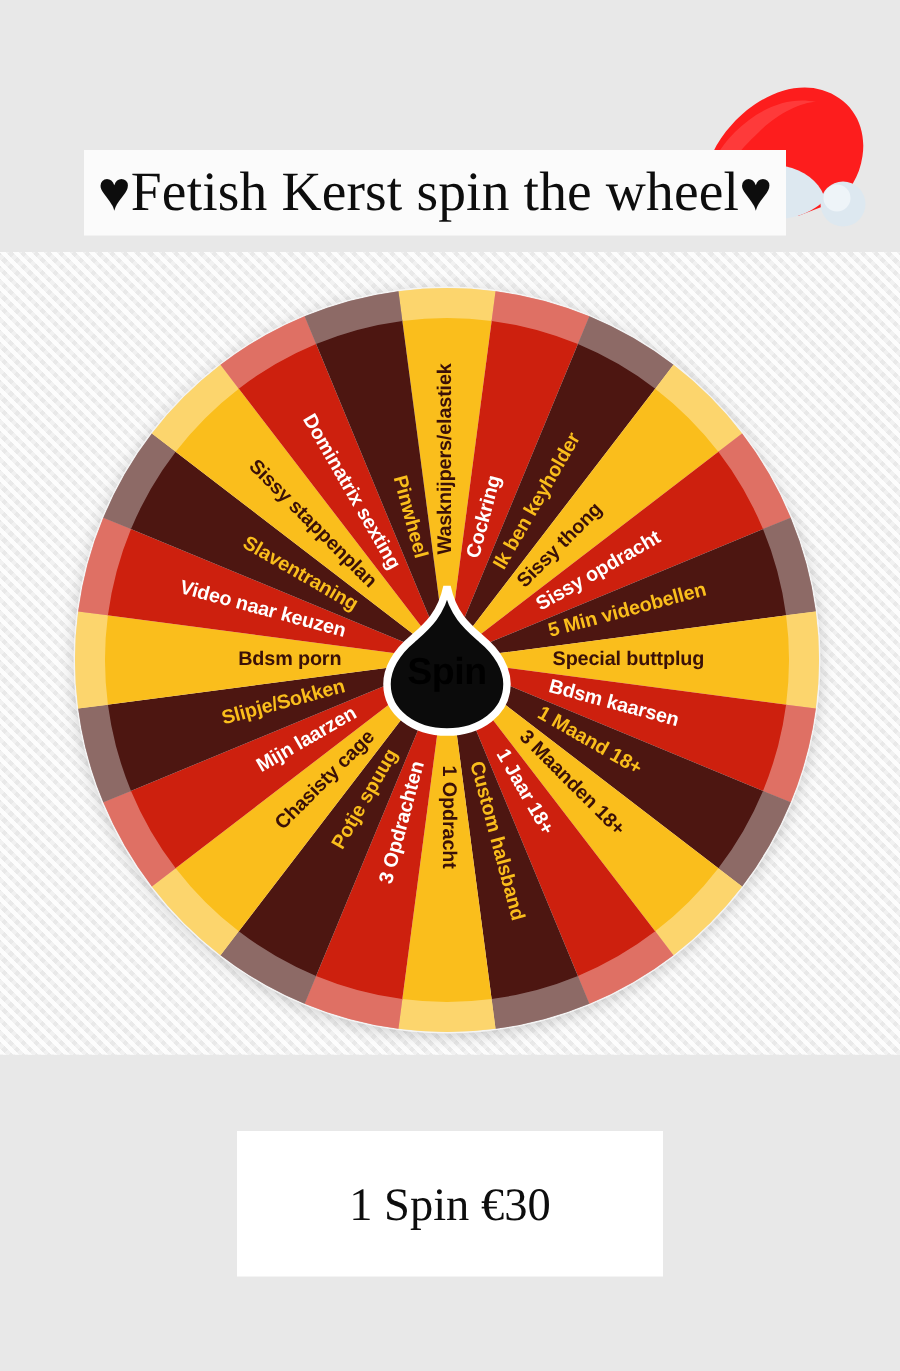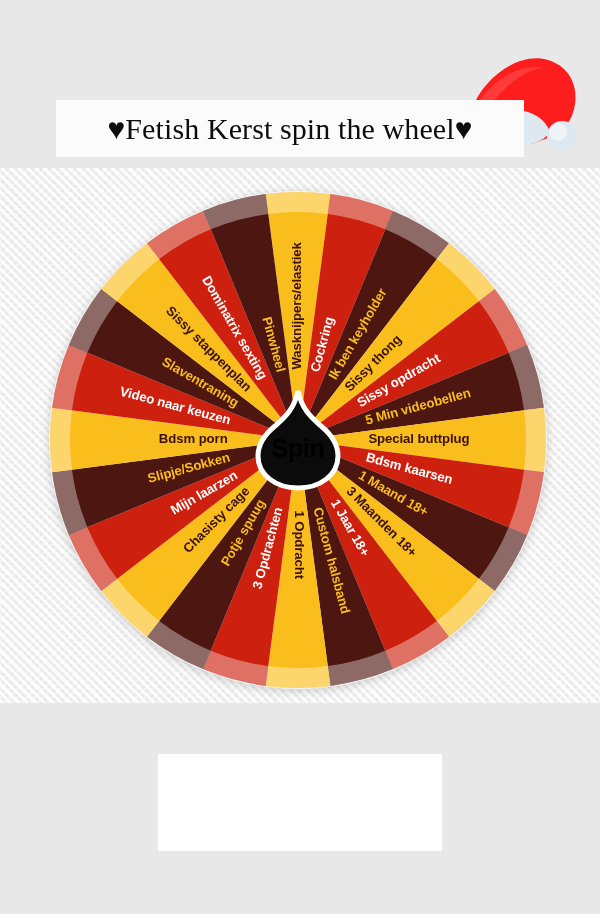--- a/index.html
+++ b/index.html
@@ -19,21 +19,21 @@
     opacity:.95;
   }
   #title-card{
     position:absolute;left:56px;top:100px;width:468px;height:57px;
     background:#fbfbfb;
     display:flex;align-items:center;justify-content:center;
     z-index:6;
   }
   #title-text{
     font-family:"Liberation Serif", serif;
-    font-size:30px;color:#0d0d0d;letter-spacing:.1px;white-space:nowrap;
+    font-size:37px;color:#0d0d0d;letter-spacing:.1px;white-space:nowrap;
   }
   #santa-hat{
     position:absolute;left:462px;top:38px;width:130px;height:118px;z-index:5;
   }
   #wheel-wrap{
     position:absolute;left:48px;top:190px;width:500px;height:500px;z-index:4;
   }
   #wheel-svg{display:block;width:500px;height:500px;
     filter:drop-shadow(0 2px 5px rgba(0,0,0,.18));}
   .seg-label{
@@ -221,13 +221,14 @@
 
   <div id="spin-hub">
     <svg viewBox="0 0 96 104" width="96" height="104" aria-hidden="true">
       <path d="M48 3 C52 22 62 30 71 38 C82 47 88 58 88 68 C88 87 70 100 48 100 C26 100 8 87 8 68 C8 58 14 47 25 38 C34 30 44 22 48 3 Z" fill="#0B0B0B" stroke="#FFFFFF" stroke-width="5"></path>
     </svg>
     <div id="spin-word">Spin</div>
   </div>
 </div>
 
 <div id="price-card">
+  <div class="price-line">1 Spin €30</div>
 </div>
 
 </body></html>

